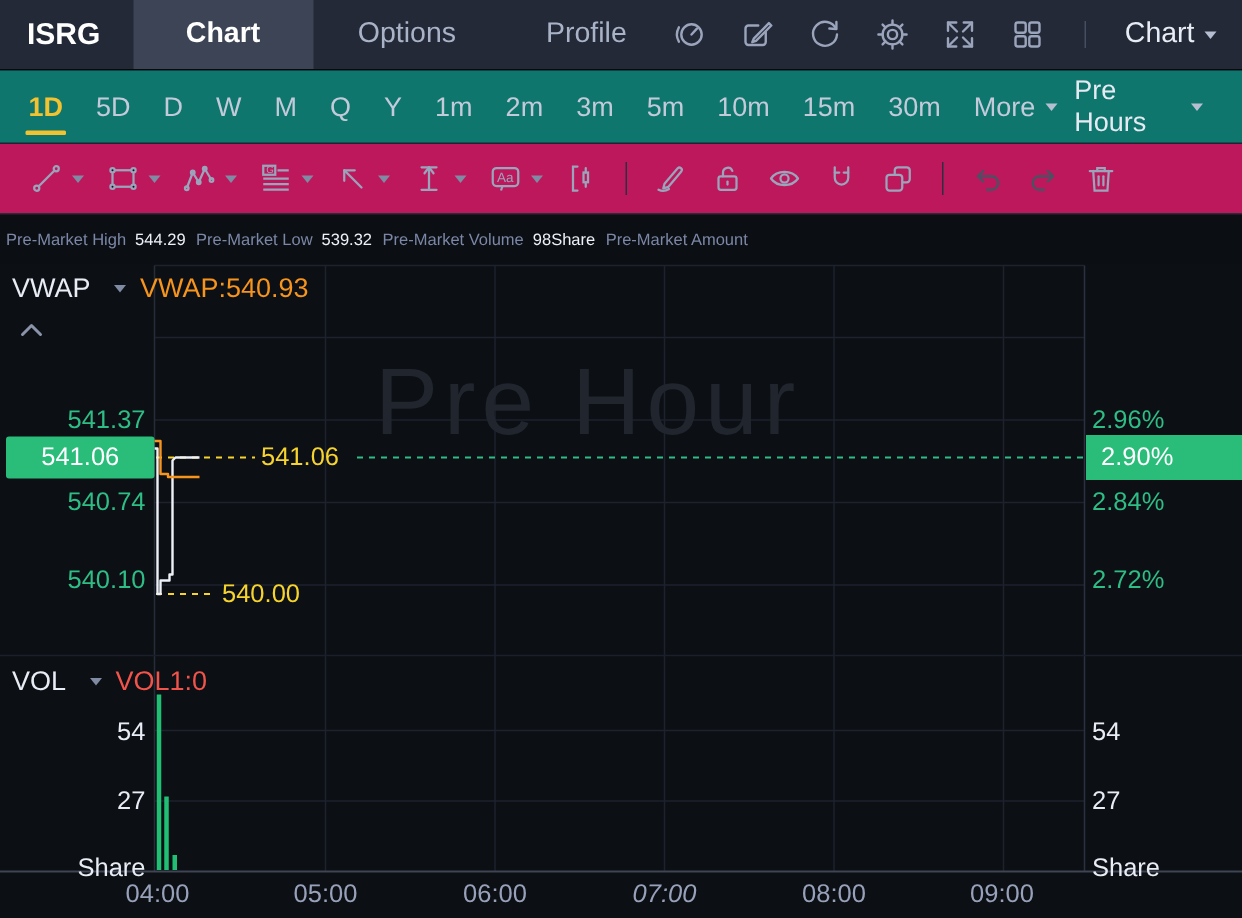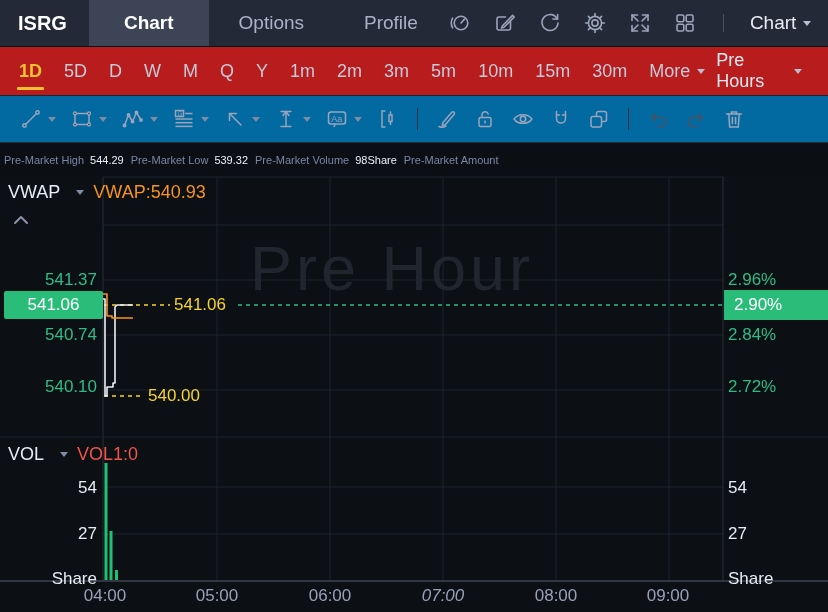--- a/index.html
+++ b/index.html
@@ -12,27 +12,27 @@
   .vdiv{width:1px;height:18px;background:#454f61;margin:0 5px}
   .tabs{display:flex;height:100%}
   .tab{height:100%;display:flex;align-items:center;padding:0 30px;font-size:19px;color:#a9b3c7;cursor:pointer}
   .tab.active{background:#3c4455;color:#fff;font-weight:bold;padding:0 35px}
   .nav-icons{margin-left:auto;display:flex;align-items:center;gap:21px;padding-right:12px}
   .icon-btn{cursor:pointer;display:flex;align-items:center}
   .chart-menu{display:flex;align-items:center;gap:7px;font-size:19px;color:#e8ecf4;cursor:pointer;padding-right:16px}
   .caret{width:0;height:0;border-left:4.5px solid transparent;border-right:4.5px solid transparent;border-top:5.5px solid #b6bfd1}
   .caret.dim{border-top-color:#7f8aa3}
   
-  .tfbar{height:49px;display:flex;align-items:center;background:#b91c1c;border-bottom:1px solid #1d2330;padding:0 8px}
+  .tfbar{height:49px;display:flex;align-items:center;background:#0f766e;border-bottom:1px solid #1d2330;padding:0 8px}
   .tf{padding:0 11px;font-size:18px;color:#c3cbdb;height:48px;display:flex;align-items:center;gap:7px;position:relative;cursor:pointer}
   .tf.active{color:#f2c230;font-weight:bold}
   .tf.active::after{content:"";position:absolute;left:9px;right:9px;bottom:5px;height:3px;background:#f2c230;border-radius:1px}
   .session{margin-left:auto;display:flex;gap:8px;align-items:center;font-size:18px;color:#e6eaf2;padding-right:18px;cursor:pointer}
   
-  .toolbar{height:47px;display:flex;align-items:center;background:#0369a1;border-bottom:1px solid #272d3a;padding:0 12px}
+  .toolbar{height:47px;display:flex;align-items:center;background:#be185d;border-bottom:1px solid #272d3a;padding:0 12px}
   .tool{display:flex;align-items:center;gap:5px;padding:0 7px;cursor:pointer}
   .tbdiv{width:1px;height:22px;background:#2a3040;margin:0 10px}
   
   .inforow{height:33px;display:flex;align-items:center;font-size:11px;white-space:nowrap;overflow:hidden;padding-left:4px;background:#0b0e13}
   .inforow .lab{color:#7b87a6;margin-right:6px}
   .inforow .val{color:#eef1f8;margin-right:7px}
   
   .chartwrap{position:relative;width:828px;height:436px;background:#0c0f14}
   .watermark{position:absolute;left:250px;top:56px;font-size:63px;color:#20252e;letter-spacing:4px;pointer-events:none}
   .hdr{position:absolute;display:flex;align-items:center;gap:9px;font-size:18px}

